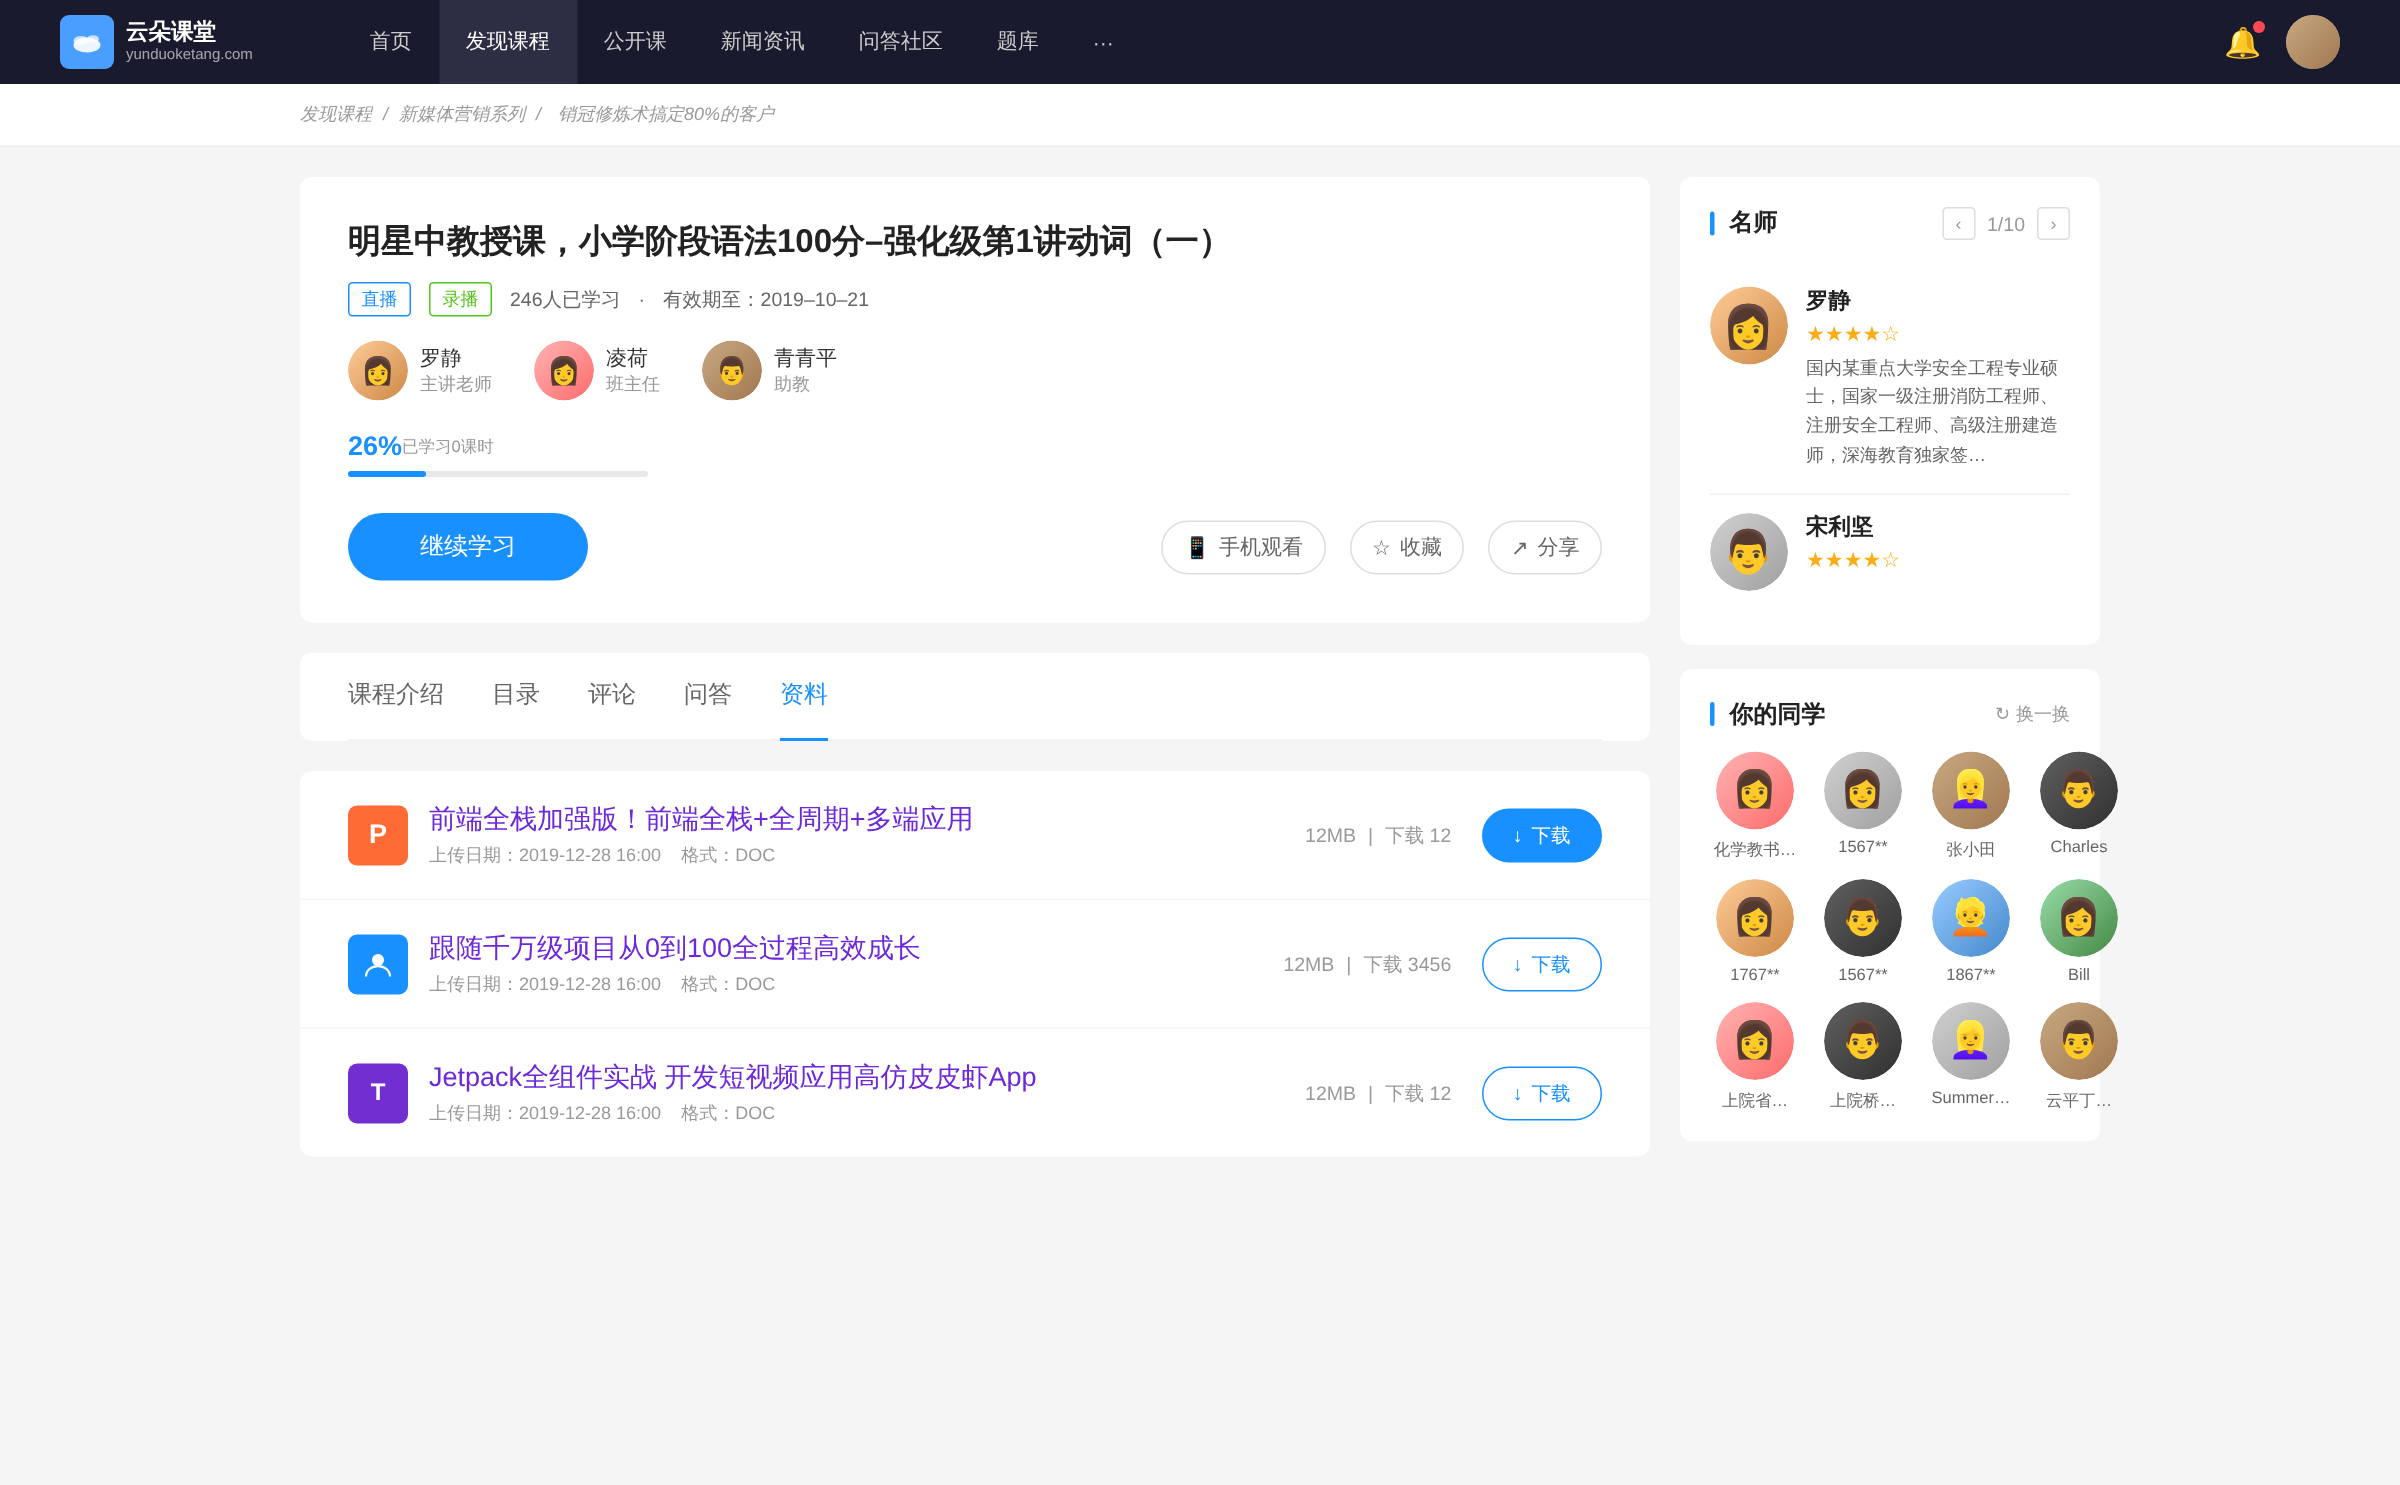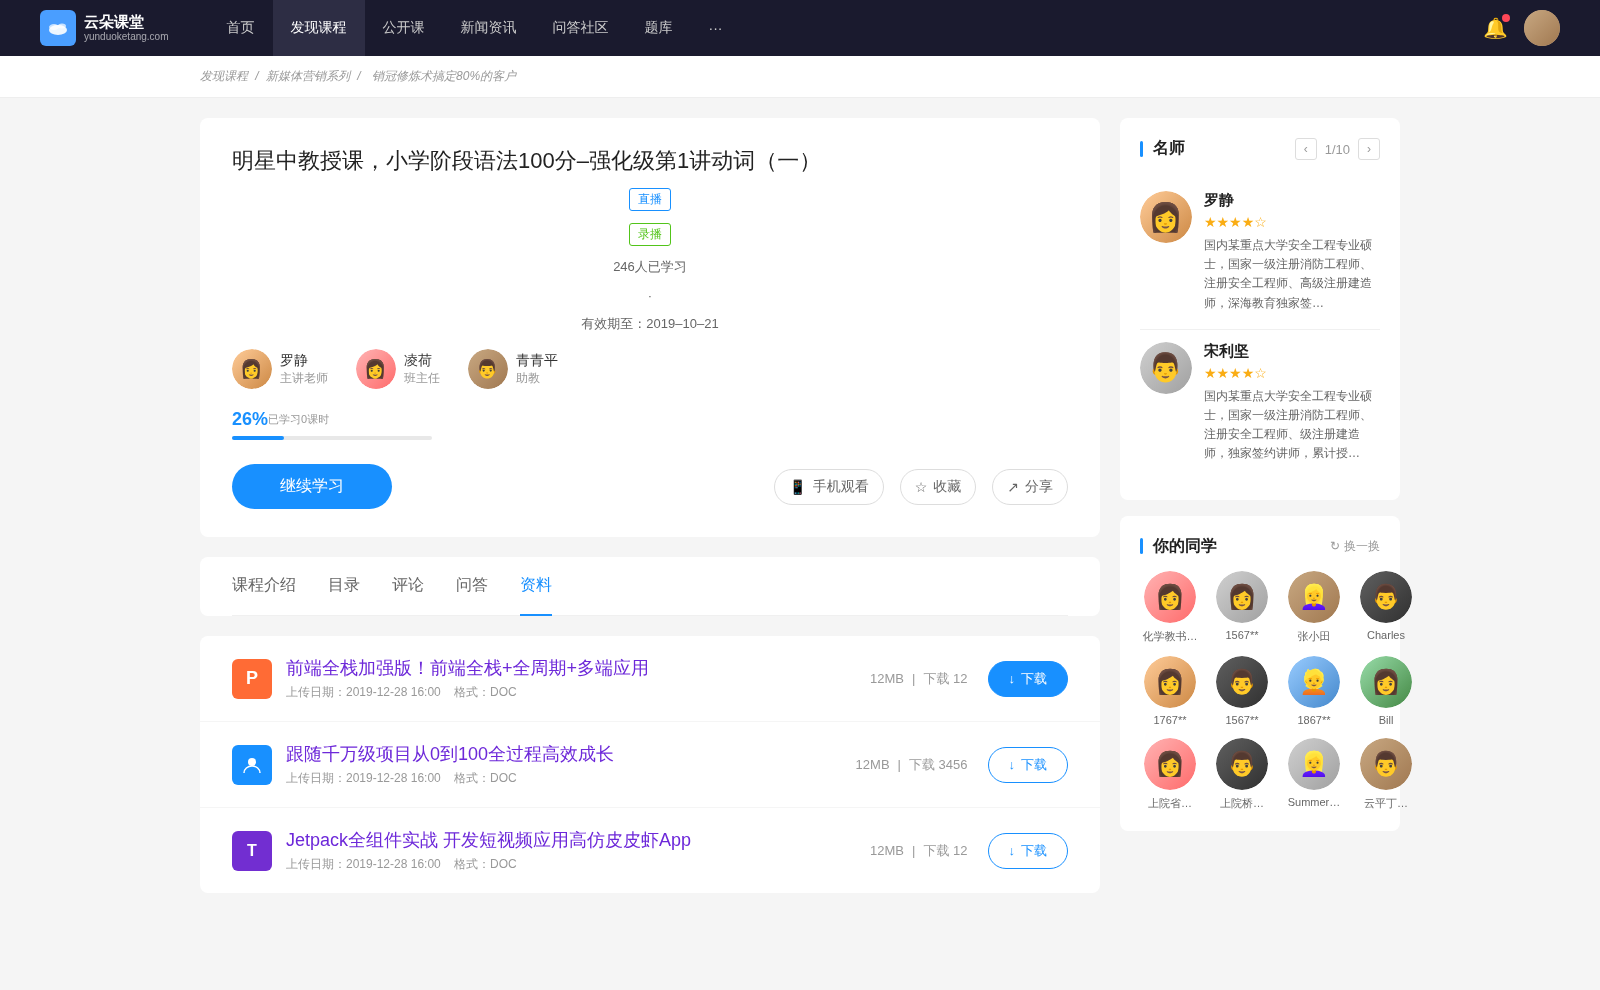--- a/index.html
+++ b/index.html
@@ -1,20 +1,20 @@
 <!DOCTYPE html>
 <html><head>
   <meta charset="utf-8">
   <style>
     * { box-sizing: border-box; margin: 0; padding: 0; }
     body { font-family: -apple-system, BlinkMacSystemFont, "PingFang SC", "Microsoft YaHei", sans-serif; background: #f5f5f5; font-size: 14px; color: #333; }
 
     
     .nav { background: #1a1a2e; height: 56px; display: flex; align-items: center; padding: 0 40px; }
-    .nav-logo { display: flex; align-items: center; margin-right: 40px; justify-content: space-between; }
+    .nav-logo { display: flex; align-items: center; margin-right: 60px; justify-content: space-between; }
     .nav-logo-icon { width: 36px; height: 36px; background: #4a9eff; border-radius: 6px; display: flex; align-items: center; justify-content: center; margin-right: 8px; }
     .nav-logo-text { color: white; font-size: 13px; line-height: 1.2; }
     .nav-logo-text .main { font-size: 15px; font-weight: bold; }
     .nav-items { display: flex; gap: 0; flex: 1; }
     .nav-item { color: #ccc; padding: 0 18px; height: 56px; display: flex; align-items: center; cursor: pointer; font-size: 14px; transition: background 0.2s; }
     .nav-item:hover, .nav-item.active { background: #333; color: white; }
     .nav-item.active { background: #2d2d44; }
     .nav-right { display: flex; align-items: center; gap: 16px; margin-left: auto; }
     .nav-bell { color: #ccc; font-size: 20px; cursor: pointer; position: relative; }
     .nav-bell-dot { position: absolute; top: -2px; right: -2px; width: 8px; height: 8px; background: #ff4757; border-radius: 50%; }
@@ -25,22 +25,22 @@
     .breadcrumb a { color: #999; text-decoration: none; }
     .breadcrumb span { color: #999; margin: 0 4px; }
 
     
     .main-layout { display: flex; gap: 20px; padding: 20px 200px; max-width: 1600px; }
     .content-area { flex: 1; }
     .sidebar { width: 280px; flex-shrink: 0; }
 
     
     .course-card { background: white; border-radius: 8px; padding: 28px 32px; margin-bottom: 20px; }
-    .course-title { font-size: 22px; font-weight: normal; color: #222; margin-bottom: 12px; }
-    .course-meta { display: flex; align-items: center; gap: 12px; margin-bottom: 16px; font-size: 13px; color: #666; flex-direction: column; }
+    .course-title { font-size: 22px; font-weight: bold; color: #222; margin-bottom: 12px; }
+    .course-meta { display: flex; align-items: center; gap: 12px; margin-bottom: 16px; font-size: 13px; color: #666; }
     .badge { padding: 2px 8px; border-radius: 3px; font-size: 12px; border: 1px solid; }
     .badge-live { color: #1890ff; border-color: #1890ff; }
     .badge-record { color: #52c41a; border-color: #52c41a; }
     .teachers { display: flex; gap: 28px; margin-bottom: 20px; }
     .teacher { display: flex; align-items: center; gap: 8px; }
     .teacher-avatar { width: 40px; height: 40px; border-radius: 50%; overflow: hidden; }
     .teacher-name { font-size: 14px; color: #333; font-weight: 500; }
     .teacher-role { font-size: 12px; color: #999; }
     .progress-section { margin-bottom: 24px; }
     .progress-header { display: flex; align-items: center; margin-bottom: 6px; }
@@ -327,21 +327,20 @@
 
       <div class="teacher-divider"></div>
 
       <div class="teacher-sidebar-item">
         <div class="teacher-sidebar-avatar">
           <div style="width:52px;height:52px;border-radius:50%;background:linear-gradient(135deg,#d0d0d0,#a0a0a0);display:flex;align-items:center;justify-content:center;font-size:28px;">👨</div>
         </div>
         <div>
           <div class="teacher-sidebar-name">宋利坚</div>
           <div class="stars">★★★★☆</div>
-          <div class="teacher-sidebar-desc">国内某重点大学安全工程专业硕士，国家一级注册消防工程师、注册安全工程师、级注册建造师，独家签约讲师，累计授…</div>
         </div>
       </div>
     </div>
 
     <div class="sidebar-card">
       <div class="classmates-header">
         <div class="classmates-title">你的同学</div>
         <div class="refresh-btn">
           <span>↻</span>
           <span>换一换</span>

